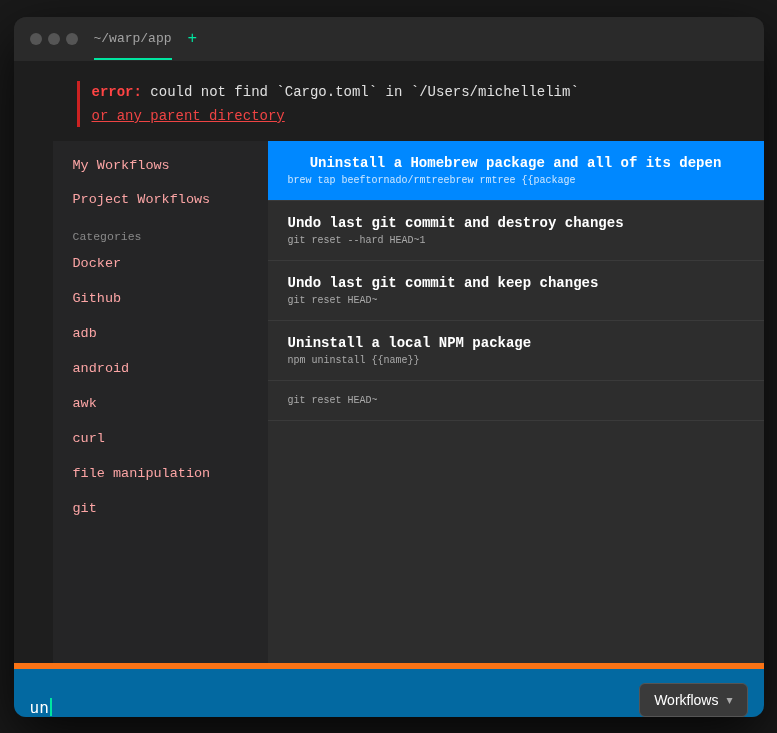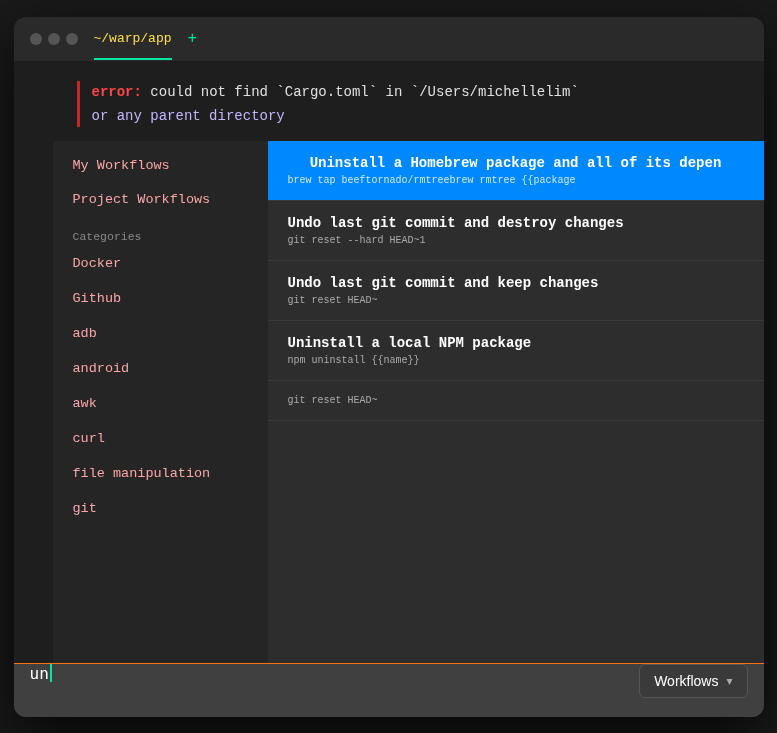--- a/index.html
+++ b/index.html
@@ -38,21 +38,21 @@
       display: flex;
       gap: 6px;
     }
     .dot {
       width: 12px;
       height: 12px;
       border-radius: 50%;
       background: #555;
     }
     .titlebar-path {
-      color: #fde047;
+      color: #a3a3a3;
       font-size: 13px;
       margin-left: 4px;
     }
     .titlebar-plus {
       color: #00e5a0;
       font-size: 16px;
       margin-left: 4px;
       cursor: pointer;
     }
     .titlebar-underline {
@@ -84,21 +84,22 @@
       margin-bottom: 2px;
     }
     .error-keyword {
       color: #ff4444;
       font-weight: bold;
     }
     .error-text {
       color: #e0e0e0;
     }
     .error-or {
-      color: #c4b5fd;
+      color: #ef4444;
+      text-decoration: underline;
     }
 
     
     .error-block {
       border-left: 3px solid #cc2222;
       padding-left: 12px;
       margin-bottom: 16px;
     }
 
     
@@ -170,24 +171,24 @@
       font-size: 10px;
       color: #aaaaaa;
     }
     .result-item.selected .result-command {
       color: #d0e8ff;
     }
 
     
     .bottom-bar {
       height: 54px;
-      background: #404040;
-      border-top: 1px solid #f97316;
-      display: flex;
-      align-items: flex-start;
+      background: #0369a1;
+      border-top: 6px solid #f97316;
+      display: flex;
+      align-items: flex-end;
       padding: 0 16px;
       flex-shrink: 0;
     }
 
     .input-area {
       flex: 1;
       display: flex;
       align-items: center;
     }
 

